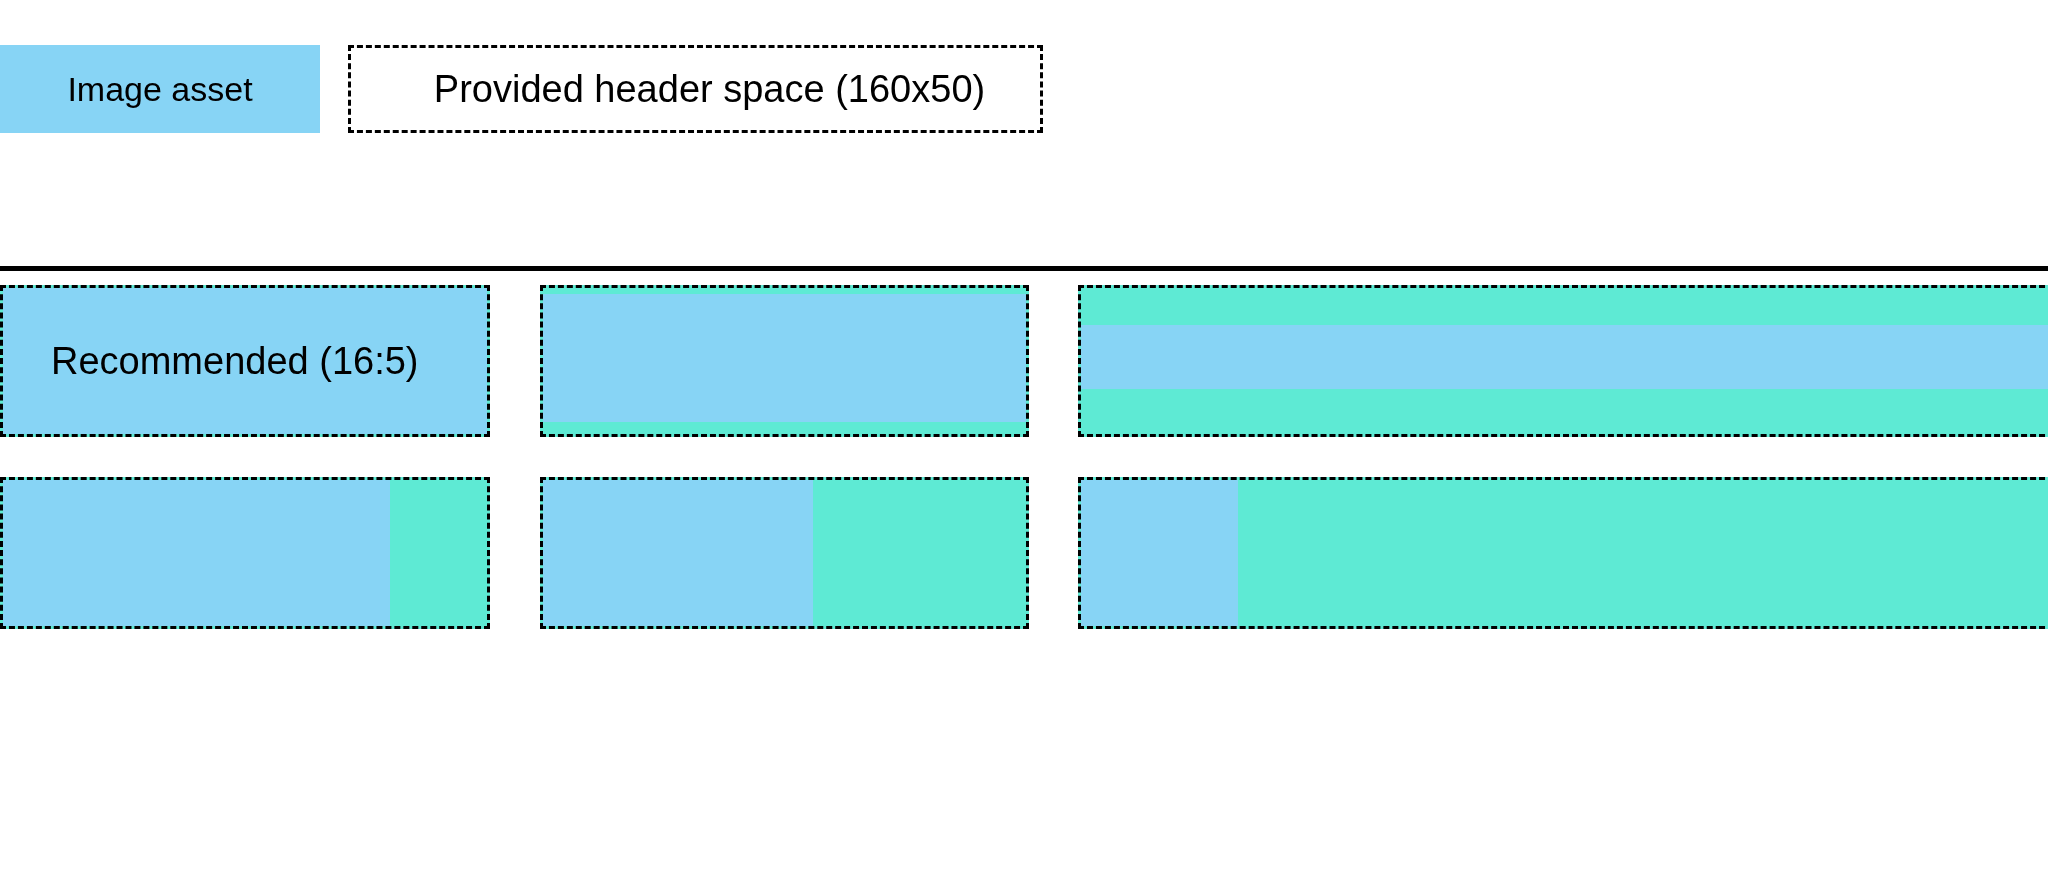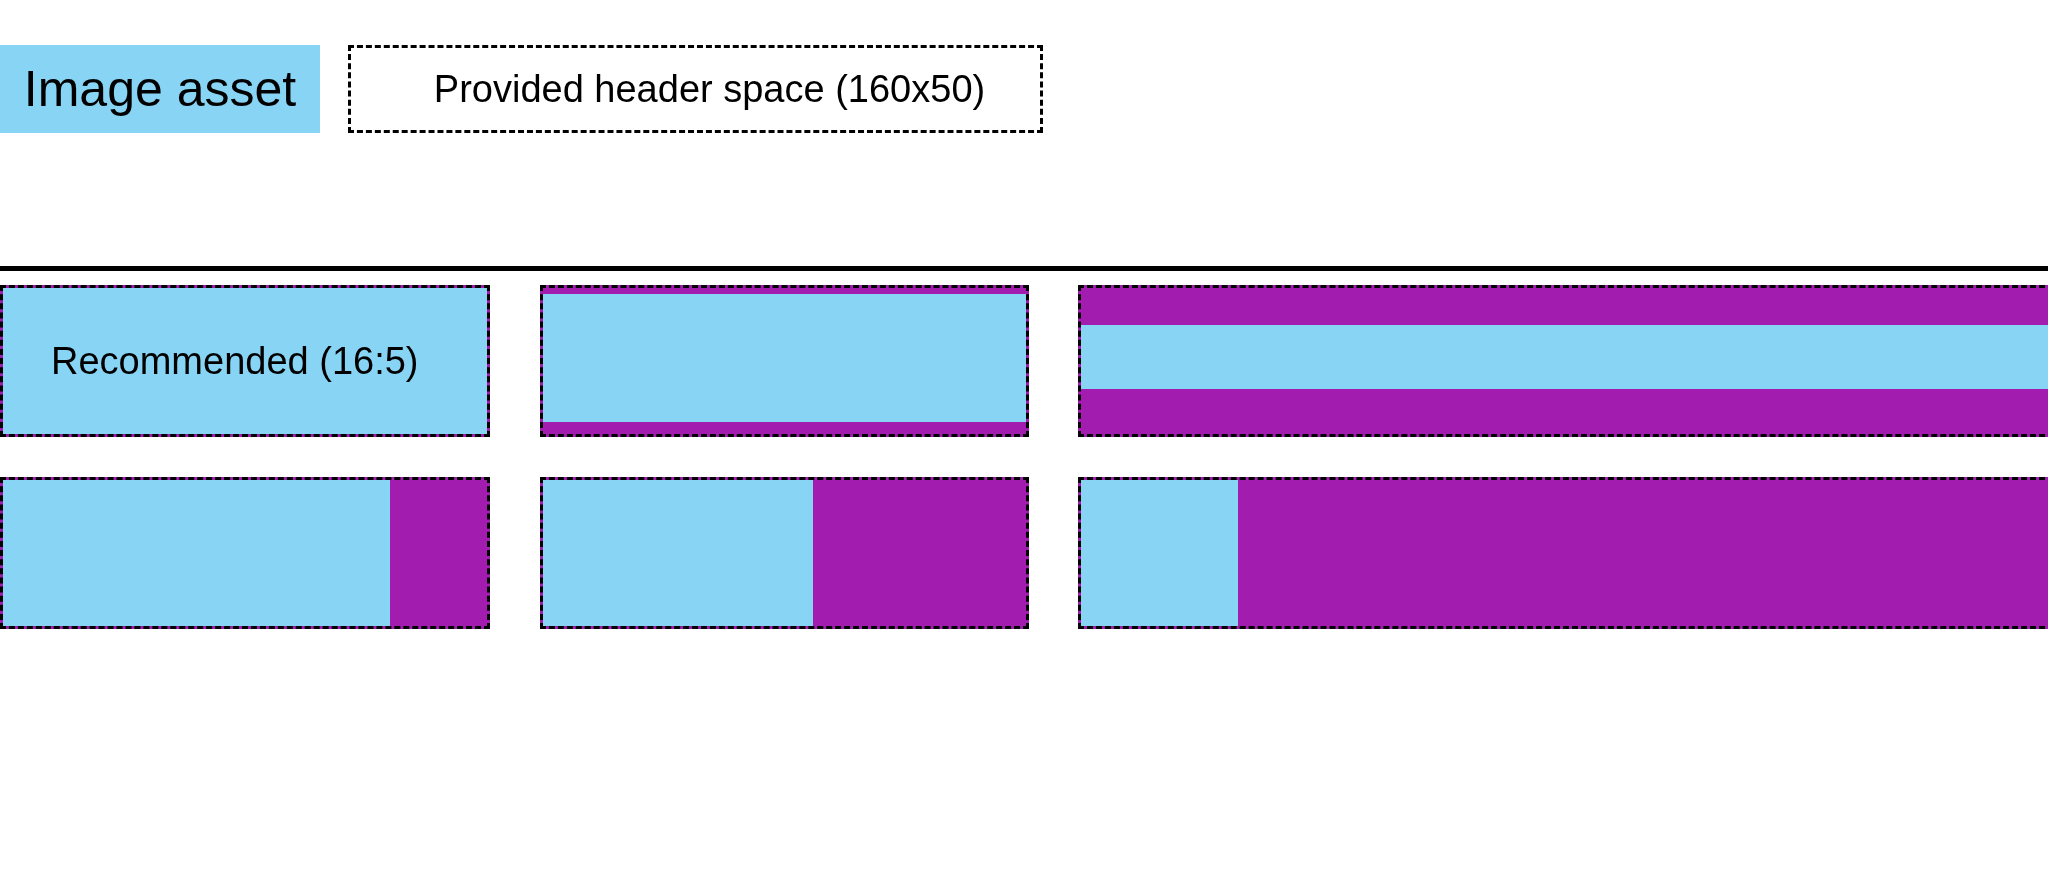--- a/index.html
+++ b/index.html
@@ -33,21 +33,21 @@
   }
   .legend-swatch {
     width: 320px;
     height: 88px;
     background: #87d4f5;
     display: flex;
     align-items: center;
     justify-content: center;
   }
   .legend-swatch-label {
-    font-size: 50px;
+    font-size: 34px;
     line-height: 1;
     color: #000;
     letter-spacing: 0px;
   }
   .legend-gap { width: 28px; }
   .legend-box {
     width: 695px;
     height: 88px;
     box-sizing: border-box;
     border: 3px dashed #000000;
@@ -85,21 +85,21 @@
     height: 152px;
   }
   .grid-row.row-2 { margin-top: 40px; }
 
   .ratio-box {
     position: absolute;
     top: 0;
     height: 152px;
     box-sizing: border-box;
     border: 3px dashed #000000;
-    background: #a21caf;
+    background: #5eead4;
     overflow: hidden;
   }
   
   .col-1 { left: 0px;    width: 490px; }
   .col-2 { left: 540px;  width: 489px; }
   .col-3 { left: 1078px; width: 985px; }
 
   .fill {
     position: absolute;
     background: #87d4f5;

